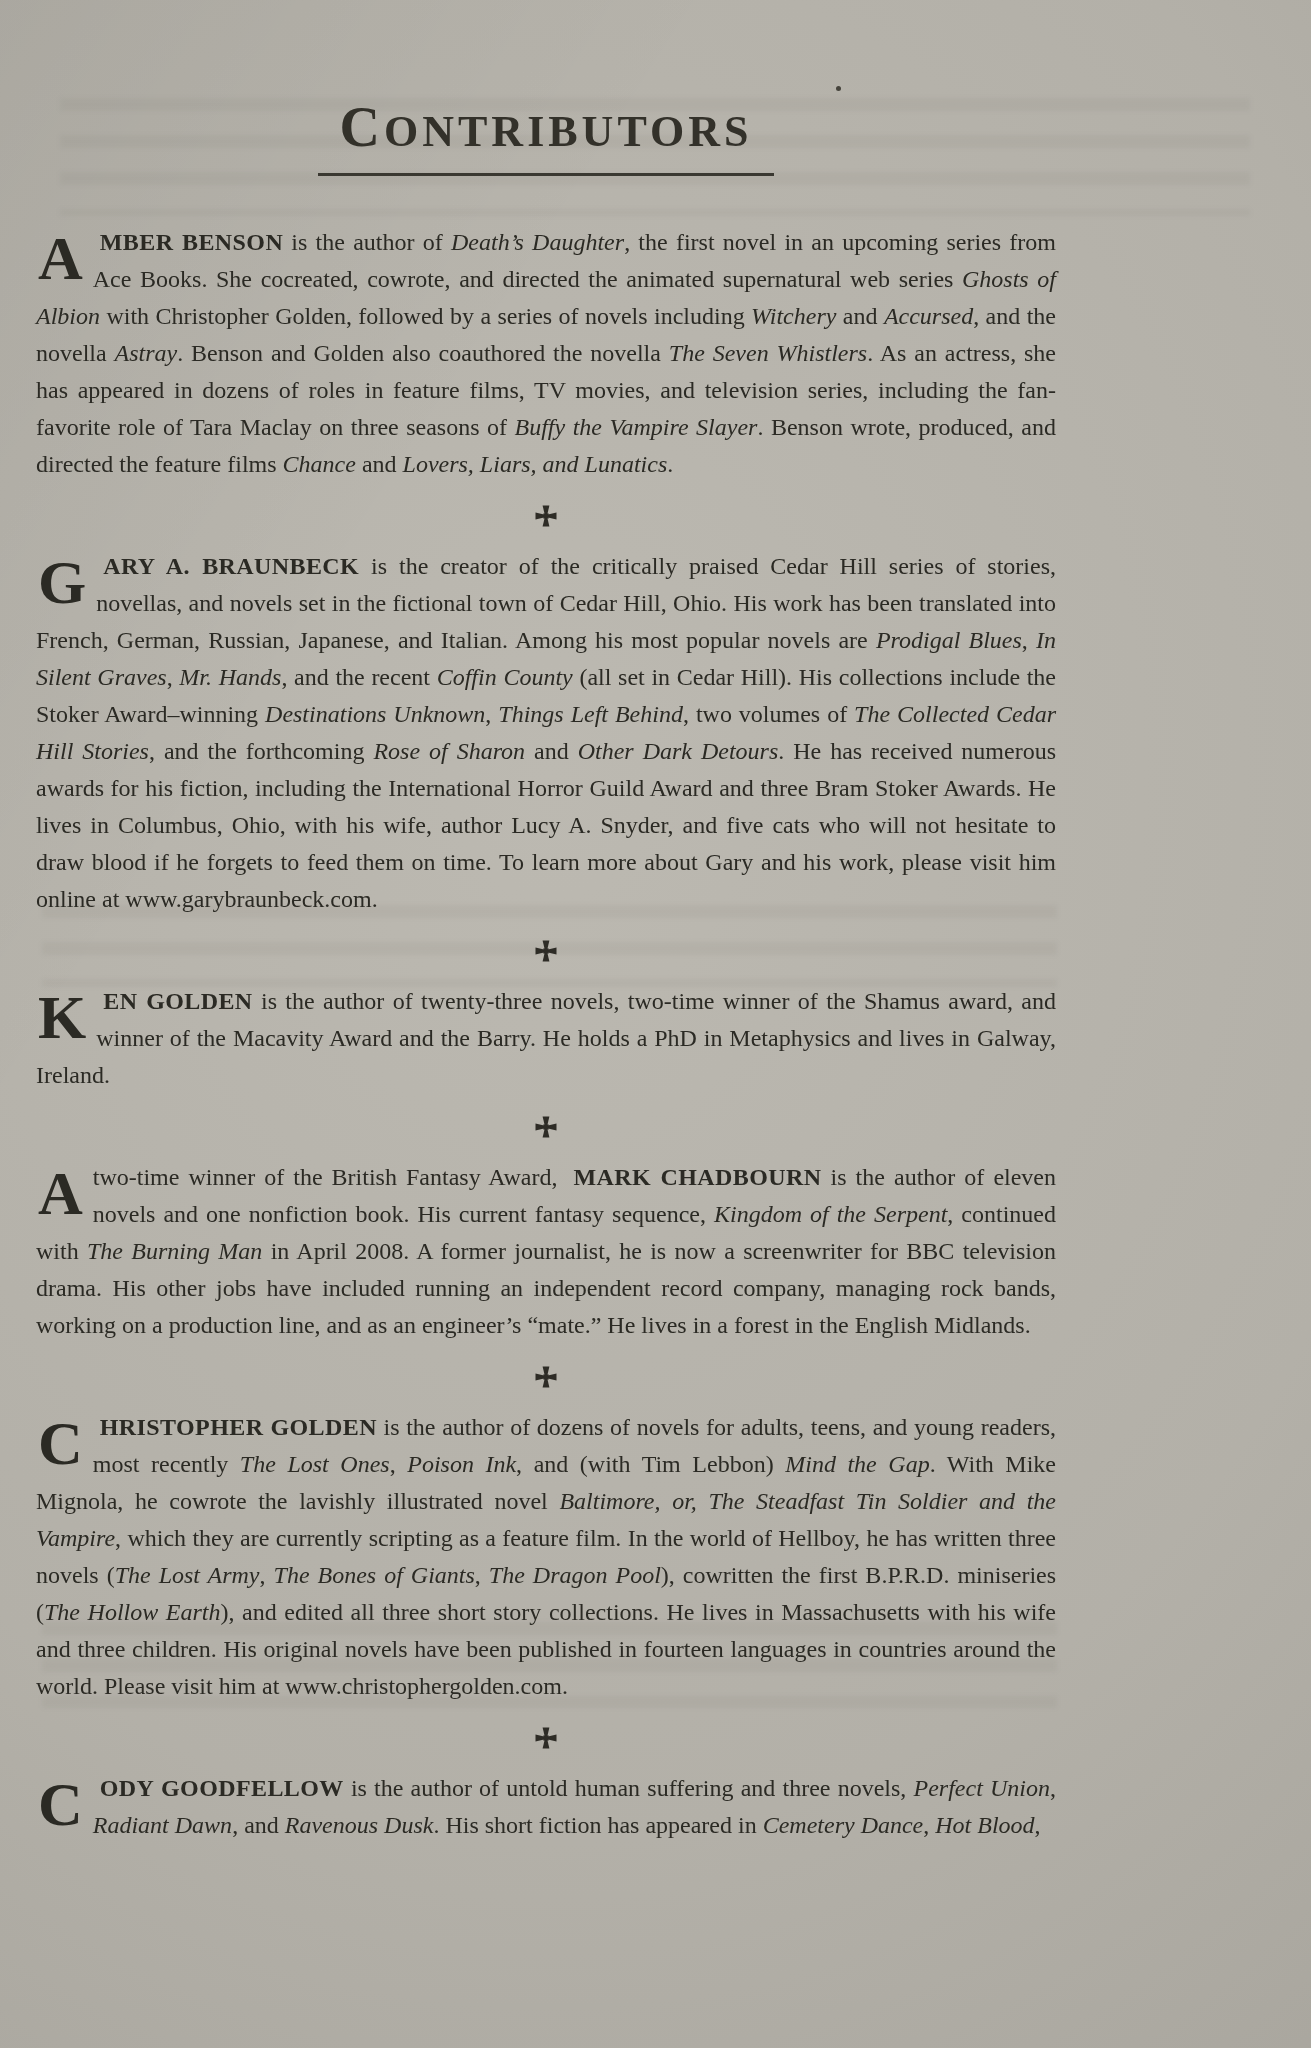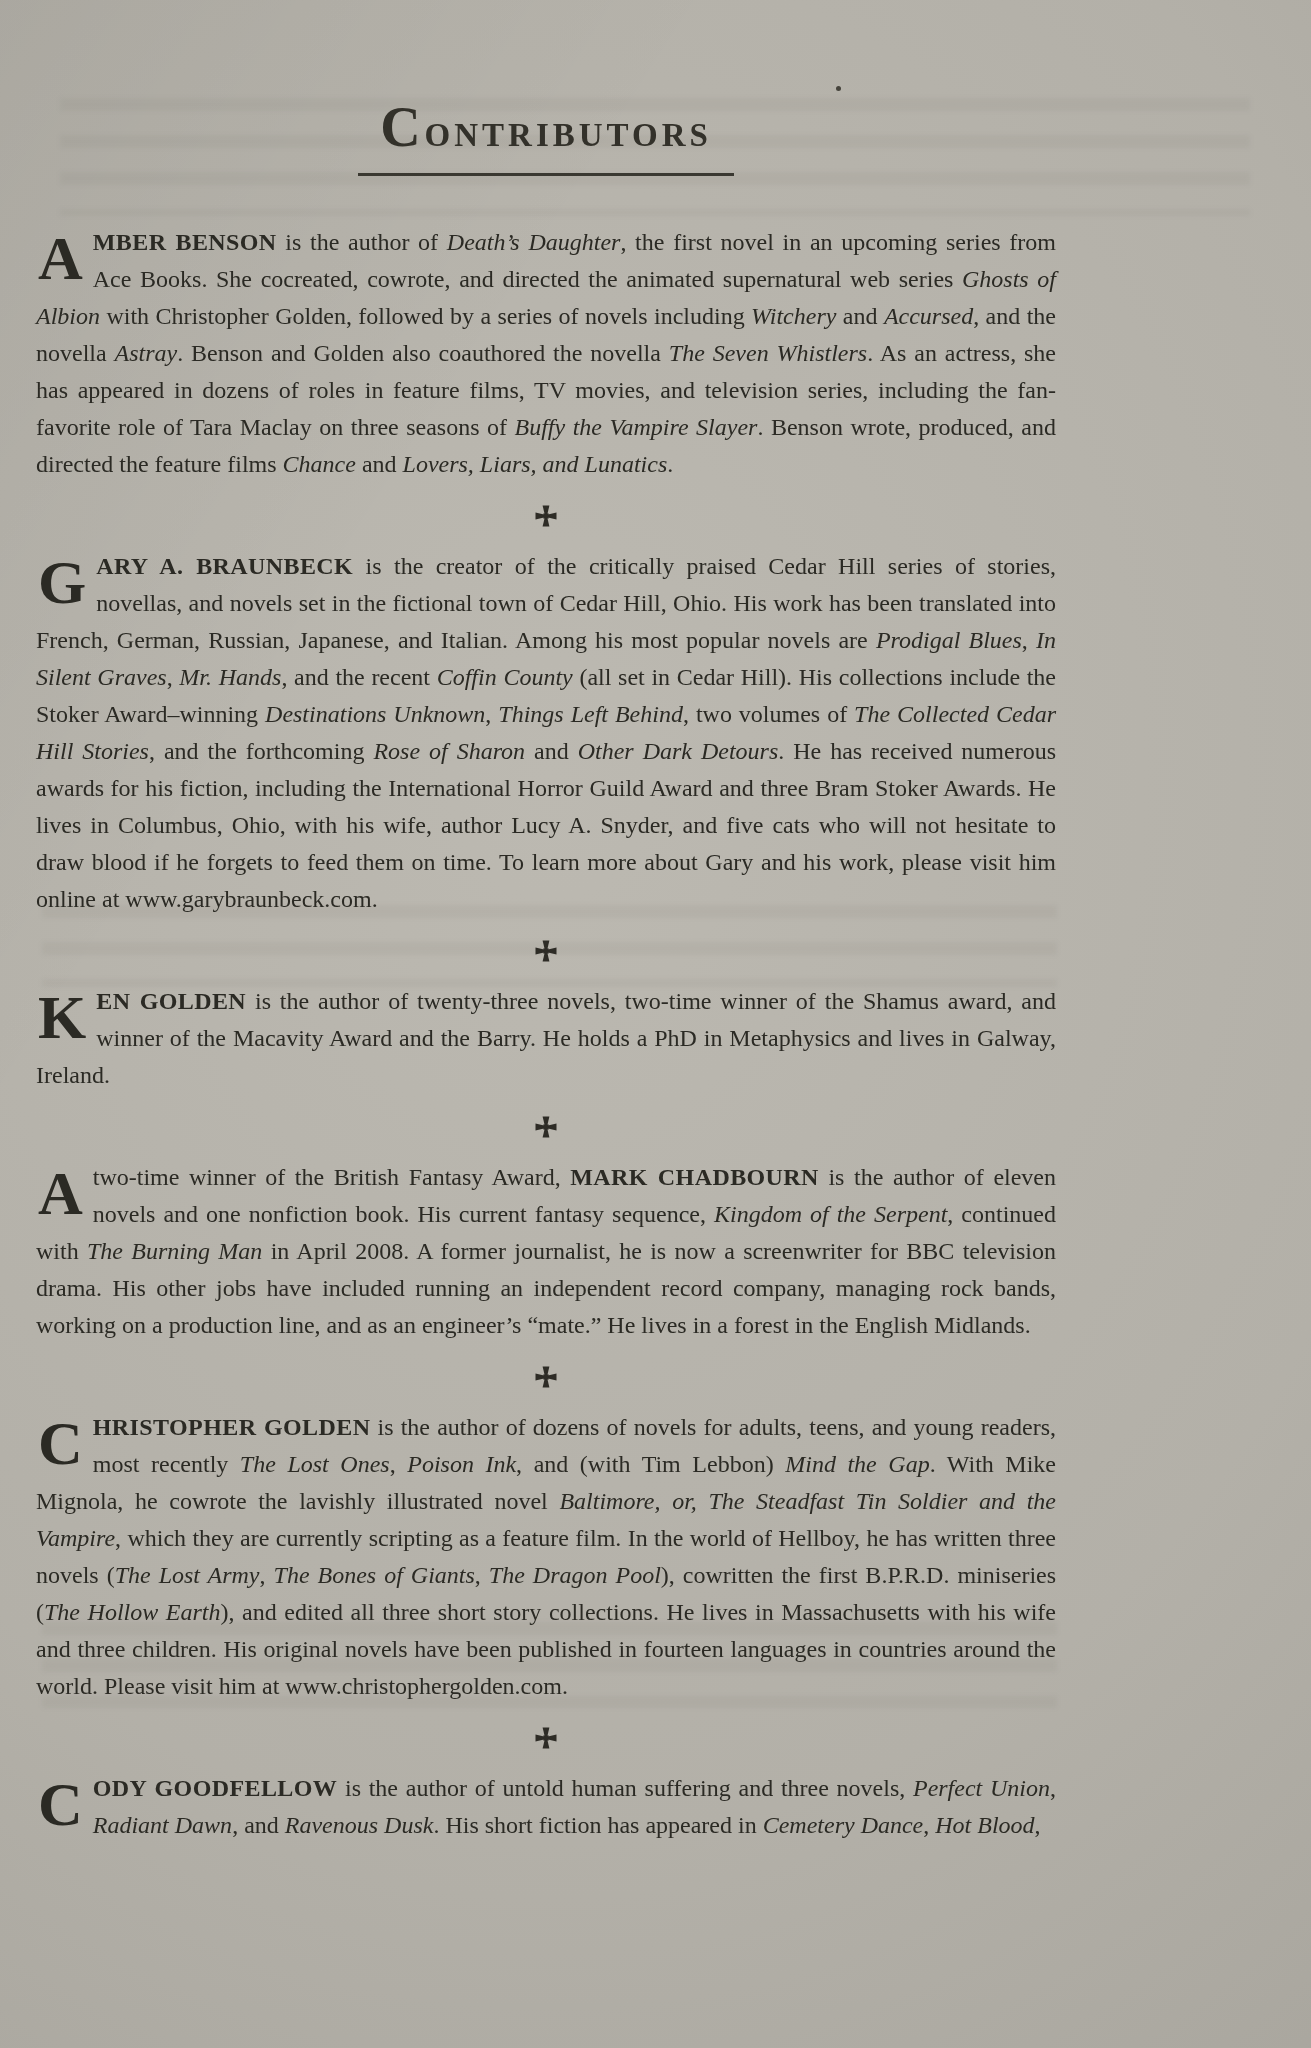--- a/index.html
+++ b/index.html
@@ -40,37 +40,37 @@
   .title-wrap { text-align:center; margin-bottom:48px; }
   .title {
     display:inline-block;
     font-weight:bold;
     color:#33312a;
     border-bottom:3px solid #3a3831;
     padding:0 22px 14px 22px;
     white-space:nowrap;
   }
   .title-initial { font-size:56px; letter-spacing:4px; }
-  .title-rest   { font-size:33px; letter-spacing:4px; }
+  .title-rest   { font-size:44px; letter-spacing:4px; }
 
   .entry-text {
     font-size:24px;
     line-height:37px;
     text-align:justify;
     color:#2b2a24;
   }
   .dropcap {
     float:left;
     font-size:62px;
     line-height:1;
     font-weight:bold;
     padding:3px 10px 0 2px;
     color:#2b2a24;
   }
-  .name-bold { font-weight:bold; letter-spacing:0.4px; }
+  .name-bold { font-weight:bold; letter-spacing:0.4px;margin-left:7px; }
   .book-title { font-style:italic; }
 
   .divider {
     height:37px; margin:14px 0;
     display:flex; align-items:center; justify-content:center;
   }
   .divider svg { display:block; }
 </style>
 </head>
 <body>

